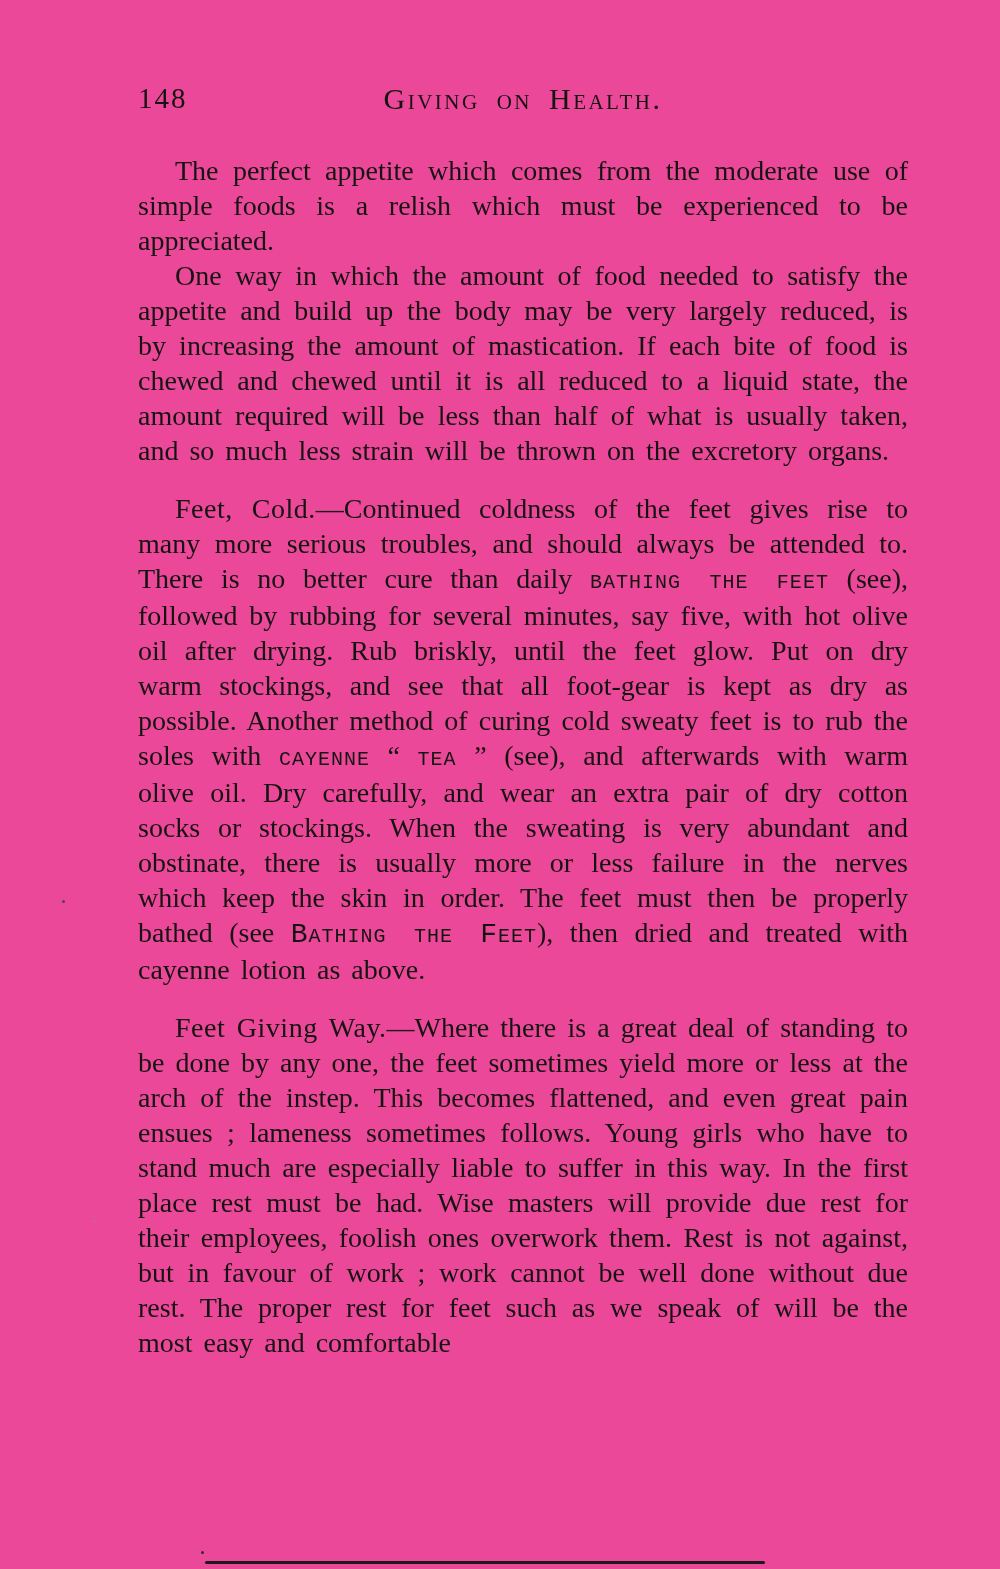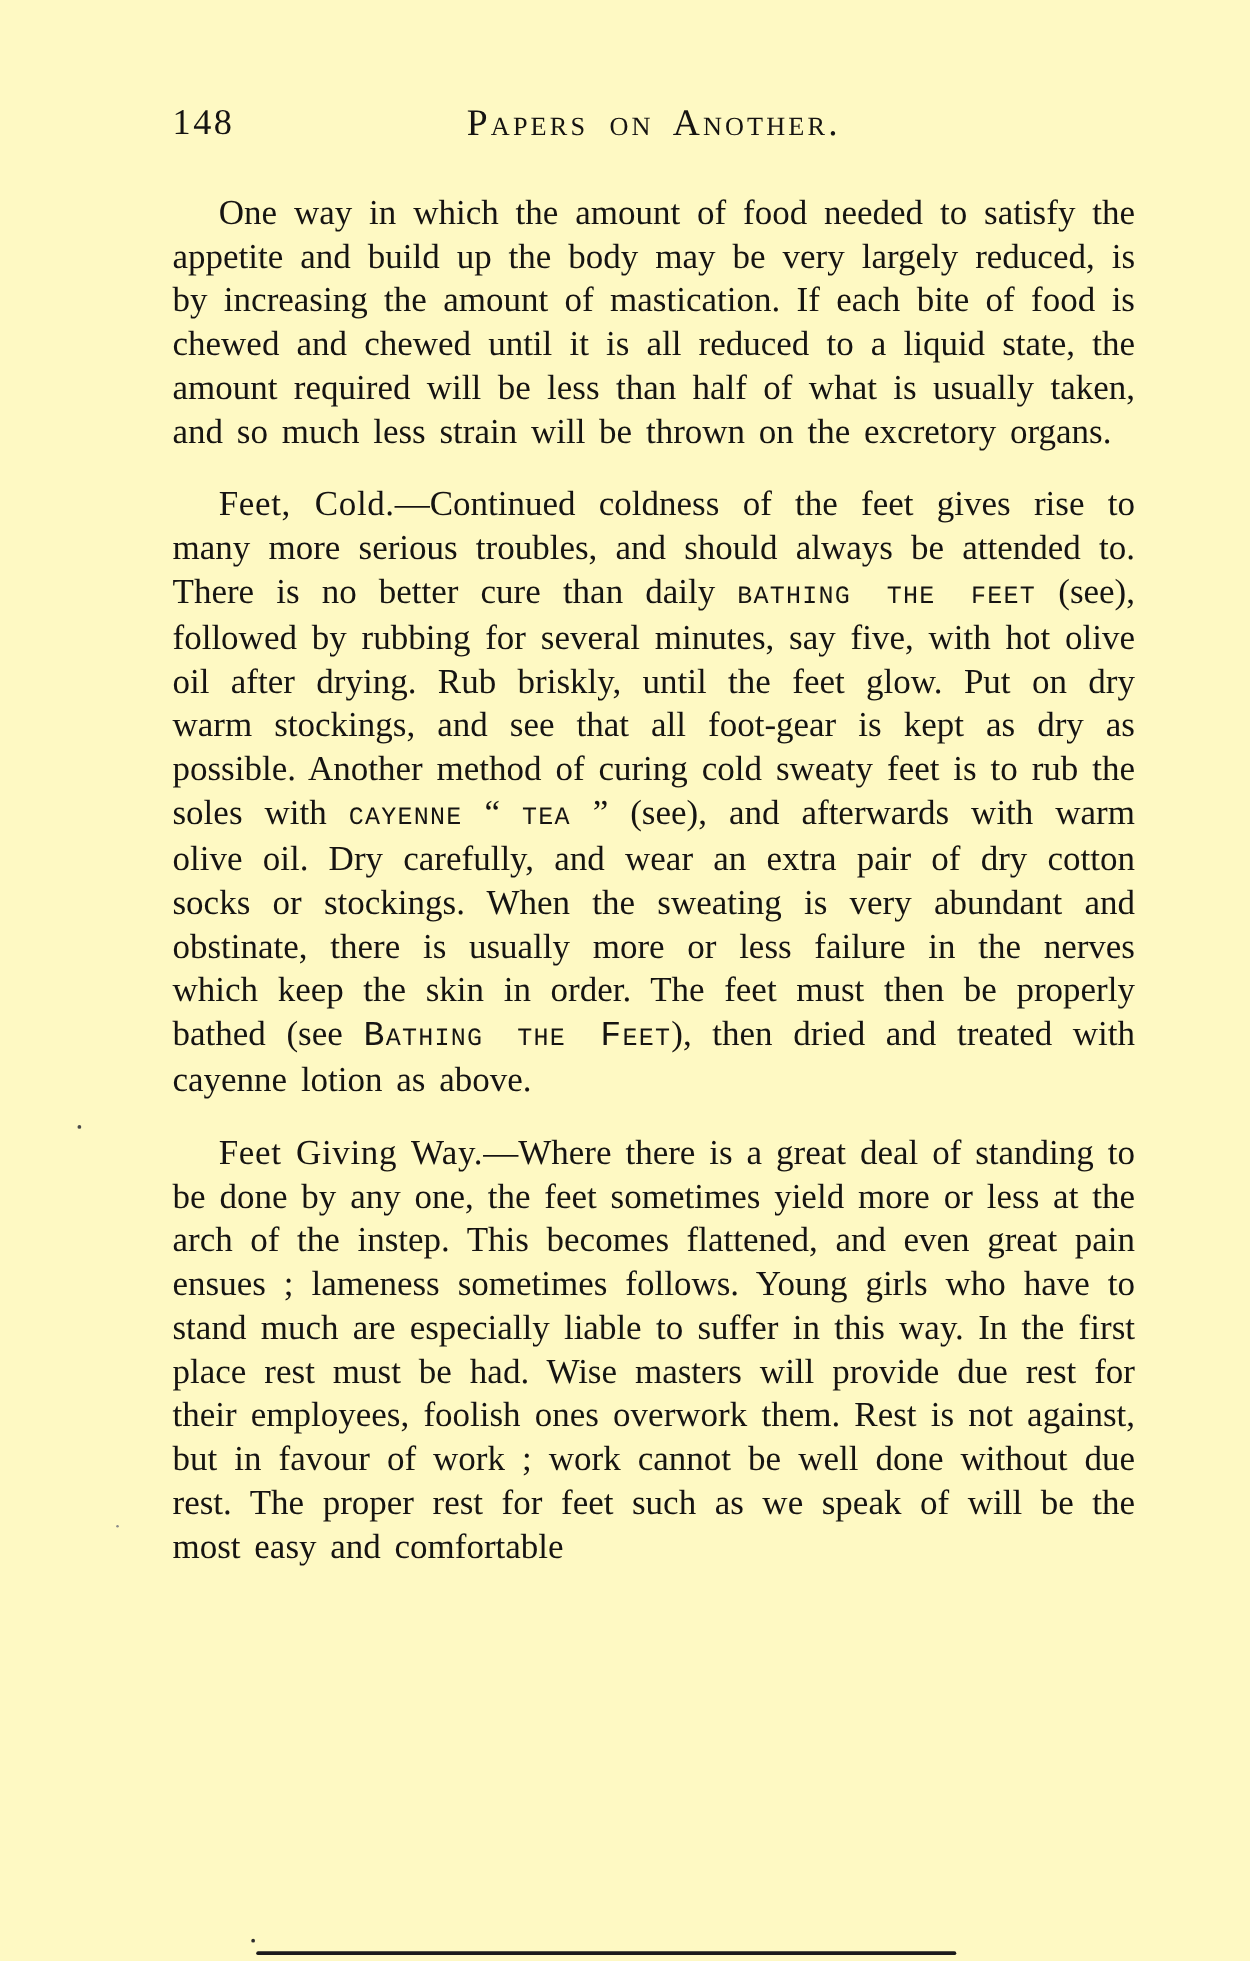--- a/index.html
+++ b/index.html
@@ -1,20 +1,20 @@
 <!DOCTYPE html>
 <html><head>
 <meta charset="utf-8">
 <style>
   html,body{margin:0;padding:0;background:#ffffff;}
   .page{
     position:relative;
     width:1000px;
     height:1569px;
-    background:#fef9c3;
+    background:#ec4899;
     color:#161412;
     font-family:"Liberation Serif","DejaVu Serif",serif;
     overflow:hidden;
   }
   .page-header{
     position:absolute;
     top:82px;
     left:138px;
     width:770px;
     height:36px;
@@ -76,24 +76,25 @@
     border-radius:2px;
   }
 </style>
 </head>
 <body>
 
 <div class="page">
 
   <header class="page-header">
     <span class="page-number">148</span>
-    <span class="page-title">Papers on Another.</span>
+    <span class="page-title">Giving on Health.</span>
   </header>
 
   <main class="page-body">
+      <p class="para"><span class="t-n">The perfect appetite which comes from the moderate use of simple foods is a relish which must be experienced to be appreciated.</span></p>
       <p class="para"><span class="t-n">One way in which the amount of food needed to satisfy the appetite and build up the body may be very largely reduced, is by increasing the amount of mastication. If each bite of food is chewed and chewed until it is all reduced to a liquid state, the amount required will be less than half of what is usually taken, and so much less strain will be thrown on the excretory organs.</span></p>
       <p class="para entry"><span class="t-b">Feet, Cold.</span><span class="t-n">—Continued coldness of the feet gives rise to many more serious troubles, and should always be attended to. There is no better cure than daily </span><span class="t-sc">bathing the feet</span><span class="t-n"> (</span><span class="t-i">see</span><span class="t-n">), followed by rubbing for several minutes, say five, with hot olive oil after drying. Rub briskly, until the feet glow. Put on dry warm stockings, and see that all foot-gear is kept as dry as possible. Another method of curing cold </span><span class="t-i">sweaty</span><span class="t-n"> feet is to rub the soles with </span><span class="t-sc">cayenne</span><span class="t-n"> “ </span><span class="t-sc">tea</span><span class="t-n"> ” (</span><span class="t-i">see</span><span class="t-n">), and afterwards with warm olive oil. Dry carefully, and wear an extra pair of dry cotton socks or stockings. When the sweating is very abundant and obstinate, there is usually more or less failure in the nerves which keep the skin in order. The feet must then be properly </span><span class="t-i">bathed</span><span class="t-n"> (</span><span class="t-i">see</span><span class="t-n"> </span><span class="t-sc">Bathing the Feet</span><span class="t-n">), then dried and treated with cayenne lotion as above.</span></p>
       <p class="para entry"><span class="t-b">Feet Giving Way.</span><span class="t-n">—Where there is a great deal of standing to be done by any one, the feet sometimes yield more or less at the arch of the instep. This becomes flattened, and even great pain ensues ; lameness sometimes follows. Young girls who have to stand much are especially liable to suffer in this way. In the first place </span><span class="t-i">rest must be had</span><span class="t-n">. Wise masters will provide due rest for their employees, foolish ones overwork them. Rest is not against, but in favour of work ; work cannot be well done without due rest. The proper rest for feet such as we speak of will be the most easy and comfortable</span></p>
     </main>
 
   <div class="speck s1"></div>
   <div class="speck s2"></div>
   <div class="speck s3"></div>
   <div class="edge-line"></div>
 

